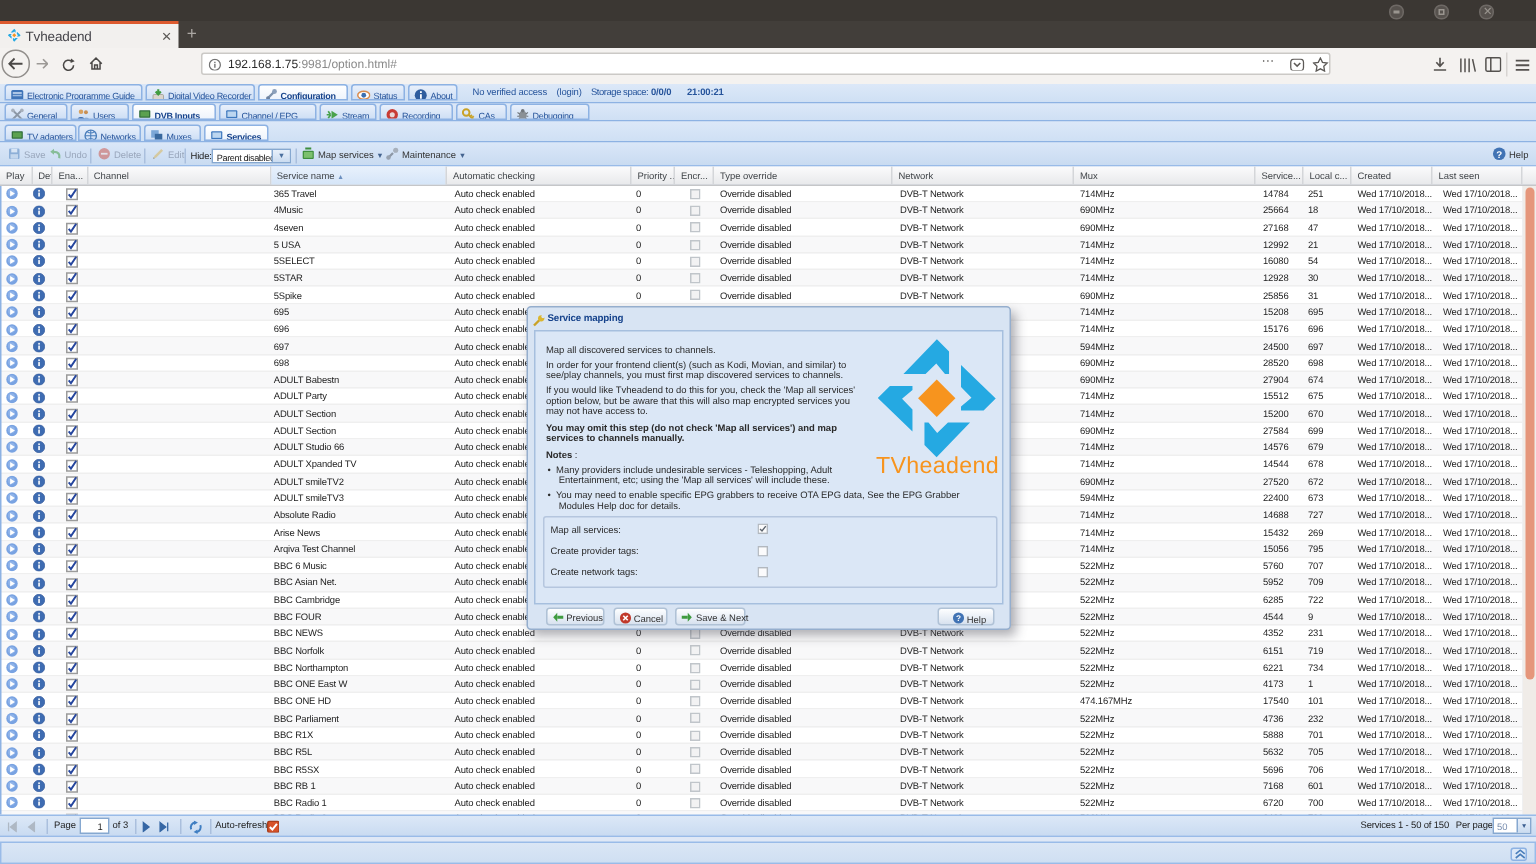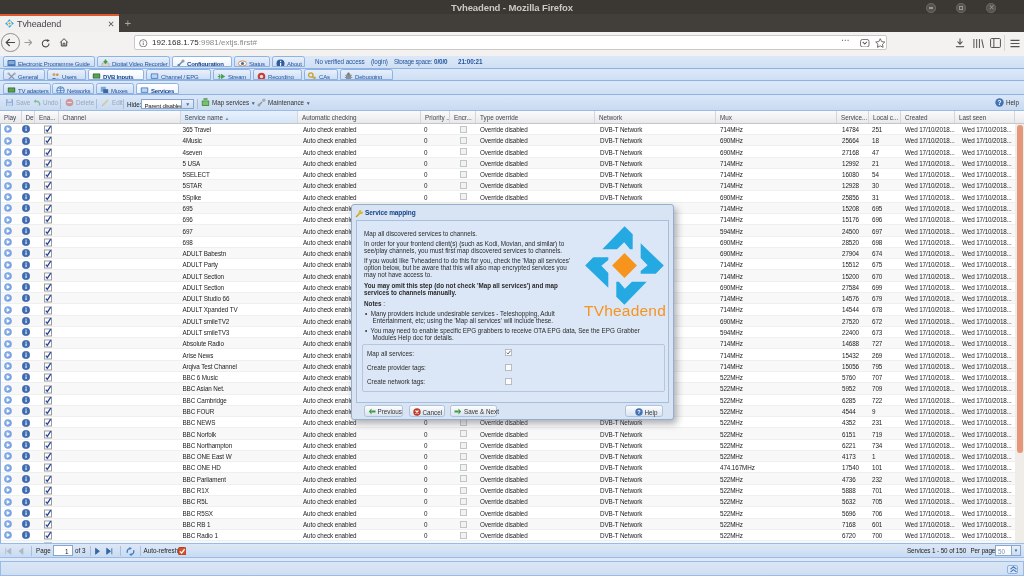--- a/index.html
+++ b/index.html
@@ -1,21 +1,20 @@
 <!DOCTYPE html>
 <html><head><meta charset="utf-8"><style>
 *{margin:0;padding:0;box-sizing:border-box}
 html,body{width:1024px;height:576px;overflow:hidden;font-family:"Liberation Sans",sans-serif;background:#dfe8f6}
 .abs{position:absolute}
 svg{display:block}
 </style></head><body>
 <div class="abs" style="left:0;top:0;width:1024px;height:576px;background:#dfe8f6;overflow:hidden">
 
 <div class="abs" style="left:0;top:0;width:1024px;height:14px;background:#3b3733">
- <div class="abs" style="left:0;top:1.5px;width:1024px;text-align:center;font-size:9.5px;font-weight:bold;color:#ccc8c4;letter-spacing:-0.1px">Tvheadend - Mozilla Firefox</div>
 <div class="abs" style="left:926.3px;top:3.3px;width:9.4px;height:9.4px;border-radius:50%;background:#57524e;border:1px solid #6e6965"></div>
       <div class="abs" style="left:956.3px;top:3.3px;width:9.4px;height:9.4px;border-radius:50%;background:#57524e;border:1px solid #6e6965"></div>
       <div class="abs" style="left:986.3px;top:3.3px;width:9.4px;height:9.4px;border-radius:50%;background:#57524e;border:1px solid #6e6965"></div>
       <div class="abs" style="left:928.8px;top:7.3px;width:4.6px;height:1.3px;background:#9a958f"></div>
       <div class="abs" style="left:958.8px;top:5.8px;width:4.2px;height:4.2px;border:1px solid #9a958f"></div>
       <div class="abs" style="left:988.6px;top:4.2px;font-size:7.5px;color:#9a958f;line-height:8px">✕</div>
     </div>
 <div class="abs" style="left:0;top:14px;width:1024px;height:17.5px;background:#423e3a">
  <div class="abs" style="left:0;top:0;width:119px;height:2px;background:#dd5a2e"></div>
  <div class="abs" style="left:0;top:2px;width:119px;height:15.5px;background:#f2f0ee"></div>
@@ -48,21 +47,21 @@
         <path d="M7.4,0.8 L10.2,2.9 L7,4.3 Z" fill="#4a4846"></path>
       </svg>
  <svg class="abs" style="left:58.5px;top:5.8px" width="10" height="11" viewBox="0 0 13 13">
         <path d="M1.5,6.5 L6.5,1.5 L11.5,6.5 M3,5.5 L3,11 L10,11 L10,5.5 M5.3,11 L5.3,7.5 L7.7,7.5 L7.7,11" stroke="#4a4846" stroke-width="1.3" fill="none"></path>
       </svg>
  <div class="abs" style="left:133.5px;top:3.5px;width:753px;height:15px;background:#fff;border:1px solid #cbc9c6;border-radius:2px"></div>
  <svg class="abs" style="left:139px;top:7px" width="8.5" height="8.5" viewBox="0 0 10 10">
         <circle cx="5" cy="5" r="4.3" stroke="#737373" stroke-width="1" fill="none"></circle>
         <path d="M5,4.2 L5,7.2 M5,2.6 L5,3.6" stroke="#737373" stroke-width="1.1" fill="none"></path>
       </svg>
- <div class="abs" style="left:152px;top:6.2px;font-size:8px;color:#2b2b2b">192.168.1.75<span style="color:#8a8a8a">:9981/extjs.first#</span></div>
+ <div class="abs" style="left:152px;top:6.2px;font-size:8px;color:#2b2b2b">192.168.1.75<span style="color:#8a8a8a">:9981/option.html#</span></div>
  <div class="abs" style="left:841px;top:3.5px;font-size:8.5px;color:#5d5a57">⋯</div>
  <svg class="abs" style="left:860px;top:7px" width="9.5" height="8.5" viewBox="0 0 11 10">
         <rect x="0.5" y="0.5" width="10" height="9" rx="2.5" stroke="#5d5a57" fill="none"></rect>
         <path d="M3,3.5 L5.5,6 L8,3.5" stroke="#5d5a57" stroke-width="1.2" fill="none"></path>
       </svg>
  <svg class="abs" style="left:875px;top:6px" width="10.5" height="10.5" viewBox="0 0 12 12">
         <path d="M6,0.8 L7.6,4.1 L11.2,4.6 L8.6,7.1 L9.2,10.7 L6,9 L2.8,10.7 L3.4,7.1 L0.8,4.6 L4.4,4.1 Z" stroke="#5d5a57" stroke-width="1" fill="none"></path>
       </svg>
  <svg class="abs" style="left:954.5px;top:6px" width="10" height="11" viewBox="0 0 11 12">
         <path d="M5.5,0.5 L5.5,6 M2.8,3.8 L5.5,6.8 L8.2,3.8" stroke="#55524f" stroke-width="1.2" fill="none"></path>

